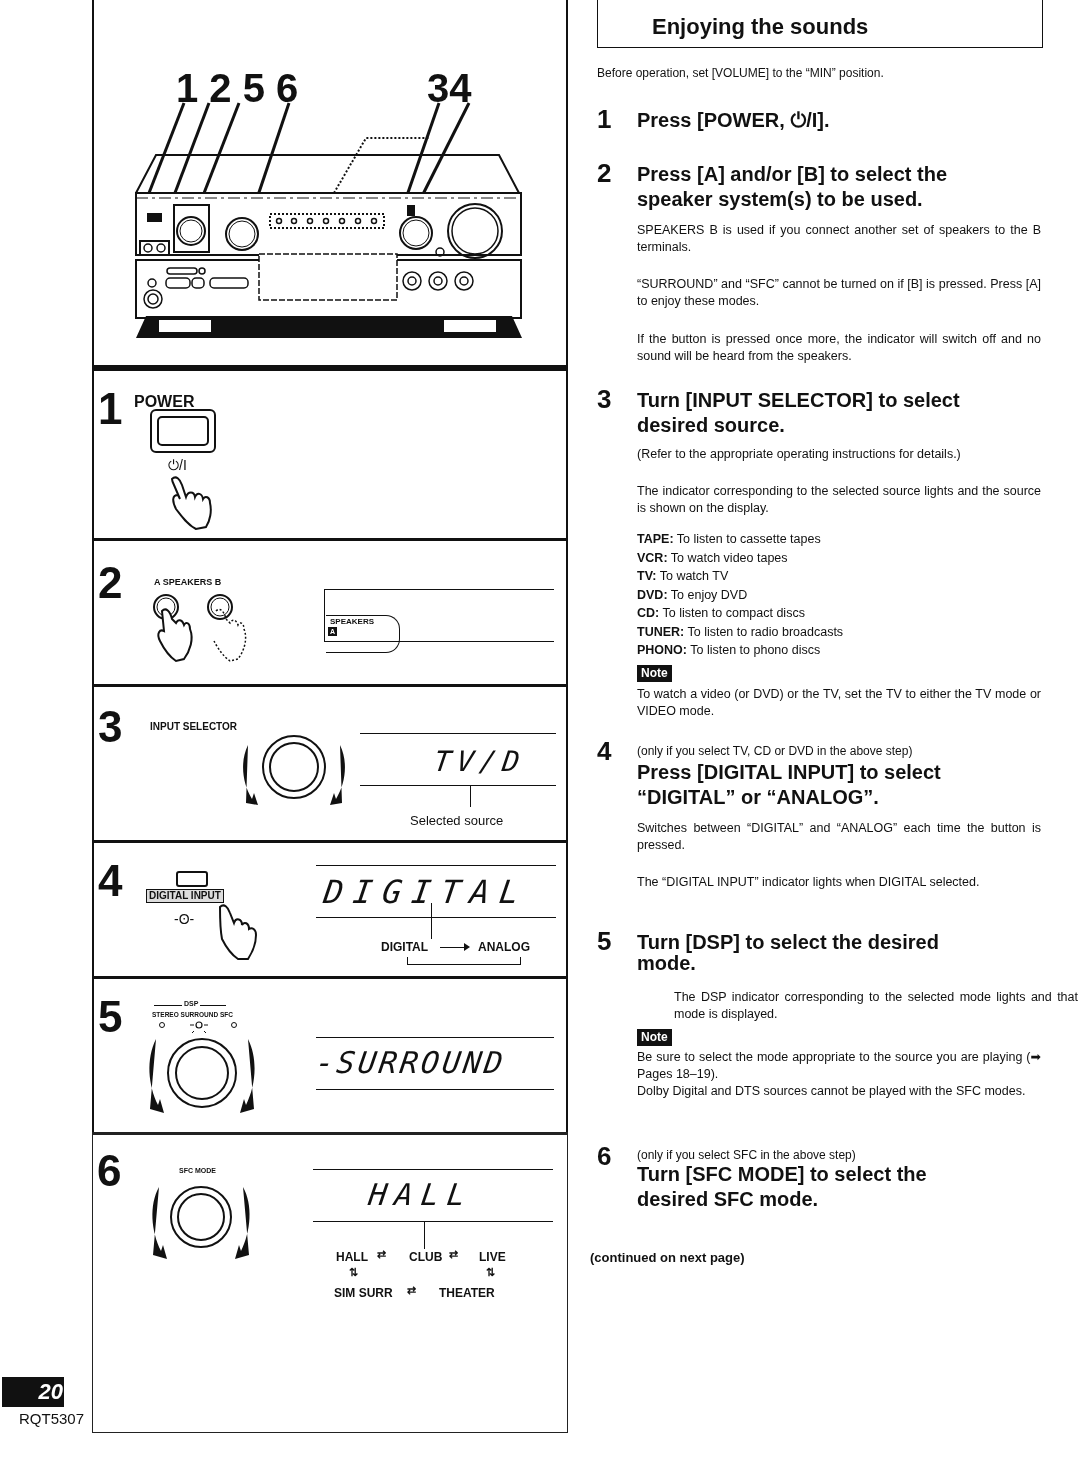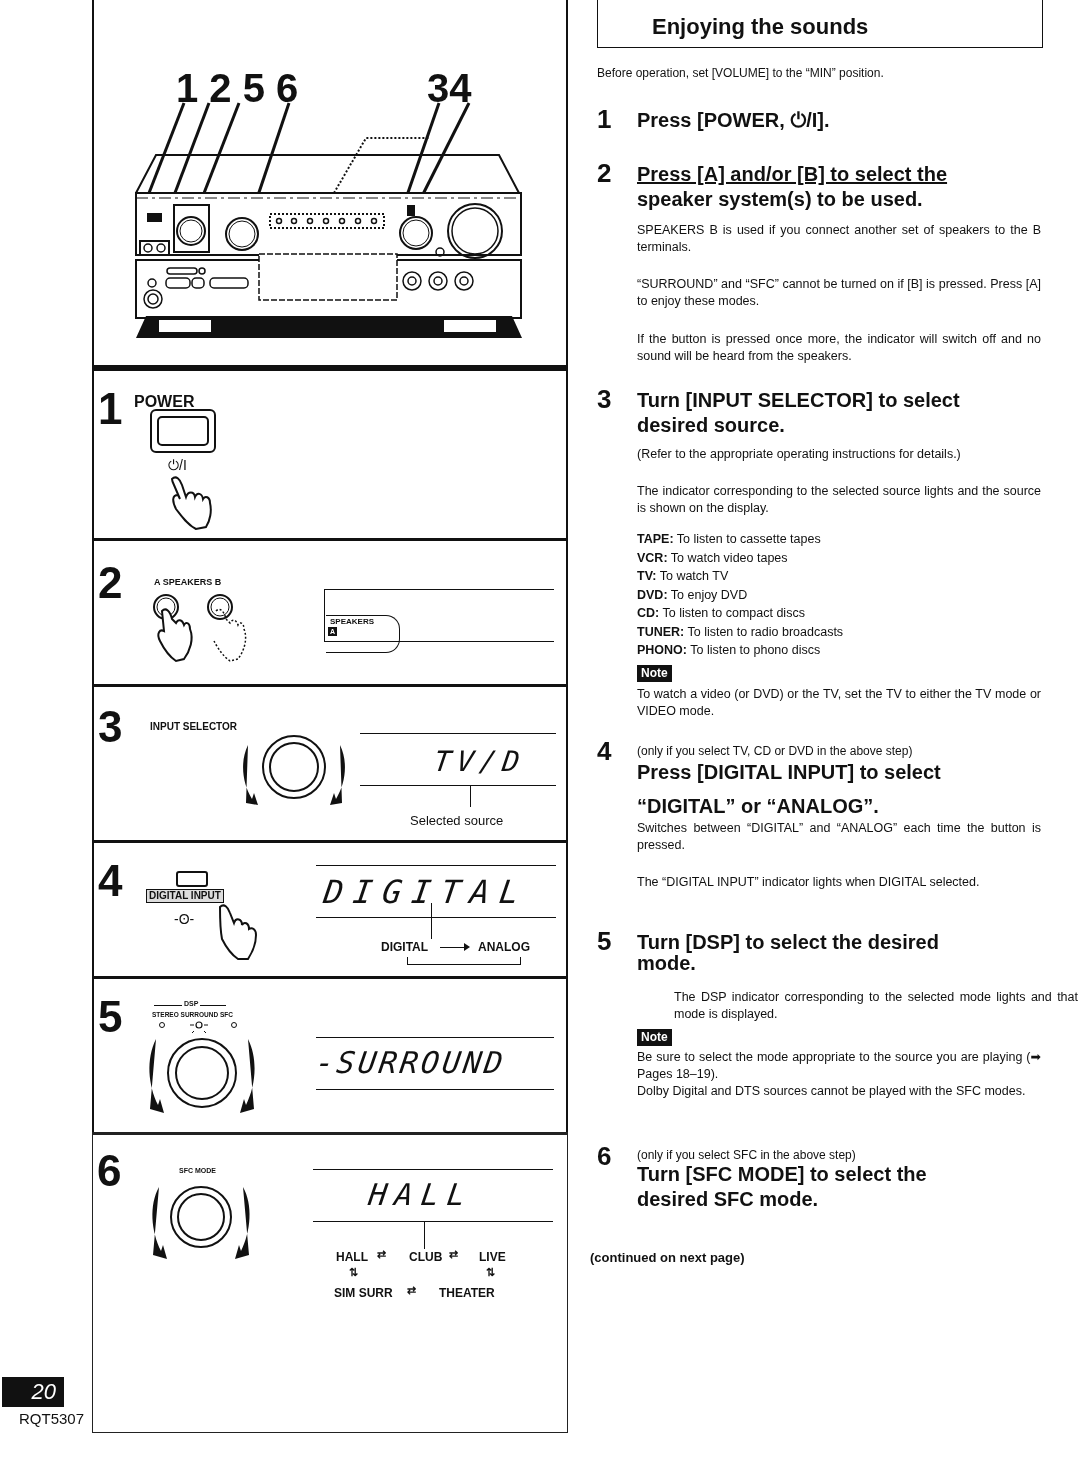--- a/index.html
+++ b/index.html
@@ -26,21 +26,21 @@
   .callout { position: absolute; font-weight: bold; font-size: 40px; line-height: 1; top: 70px; }
 
   
   .lcd-line { position: absolute; height: 1px; background: #111; }
   .seg { position: absolute; font-family: "DejaVu Sans Mono", monospace; font-style: italic; font-weight: normal; color: #111; letter-spacing: 6px; transform: skewX(-8deg); }
 
   .mode-label { position: absolute; font-weight: bold; font-size: 12px; white-space: nowrap; }
   .caption { position: absolute; font-size: 13px; white-space: nowrap; }
 
   
-  .page-tab { position: absolute; left: 2px; top: 1377px; width: 62px; height: 30px; background: #111; color: #fff; font-weight: normal; font-style: italic; font-size: 22px; text-align: right; padding-right: 8px; line-height: 30px; }
+  .page-tab { position: absolute; left: 2px; top: 1377px; width: 62px; height: 30px; background: #111; color: #fff; font-weight: bold; font-style: italic; font-size: 22px; text-align: right; padding-right: 1px; line-height: 30px; }
   .doc-code { position: absolute; left: 19px; top: 1410px; font-size: 15px; }
 
   
   .title-box { position: absolute; left: 597px; top: -2px; width: 446px; height: 50px; border: 1px solid #111; border-top: none; }
   .title-box h1 { position: absolute; left: 54px; top: 16px; font-size: 22px; font-weight: bold; white-space: nowrap; }
   .intro { position: absolute; left: 597px; top: 66px; font-size: 12px; white-space: nowrap; }
 
   .rstep { position: absolute; left: 597px; width: 446px; }
   .rstep .num { position: absolute; left: 0; top: 0; font-size: 26px; font-weight: bold; line-height: 1; }
   .rstep .pre { position: absolute; left: 40px; font-size: 12px; white-space: nowrap; }
@@ -271,21 +271,21 @@
 </div>
 <div class="intro">Before operation, set [VOLUME] to the “MIN” position.</div>
 
 <div class="rstep" style="top:106px;">
   <div class="num">1</div>
   <h2 style="top:2px;">Press  [POWER, ⏻/I].</h2>
 </div>
 
 <div class="rstep" style="top:160px;">
   <div class="num">2</div>
-  <h2 style="top:2px;text-decoration:underline;">Press [A] and/or [B] to select the</h2>
+  <h2 style="top:2px;">Press [A] and/or [B] to select the</h2>
   <h2 style="top:27px;">speaker system(s) to be used.</h2>
   <p class="body-text" style="top:62px;">SPEAKERS B is used if you connect another set of speakers to the B terminals.</p>
   <p class="body-text" style="top:116px;">“SURROUND” and “SFC” cannot be turned on if [B] is pressed. Press [A] to enjoy these modes.</p>
   <p class="body-text" style="top:171px;">If the button is pressed once more, the indicator will switch off and no sound will be heard from the speakers.</p>
 </div>
 
 <div class="rstep" style="top:386px;">
   <div class="num">3</div>
   <h2 style="top:2px;">Turn [INPUT SELECTOR] to select</h2>
   <h2 style="top:27px;">desired source.</h2>
@@ -301,21 +301,21 @@
     <div><b>PHONO:</b><span> To listen to phono discs</span></div>
   </div>
   <div class="note-badge" style="top:279px;">Note</div>
   <p class="body-text" style="top:300px;">To watch a video (or DVD) or the TV, set the TV to either the TV mode or VIDEO mode.</p>
 </div>
 
 <div class="rstep" style="top:738px;">
   <div class="num">4</div>
   <div class="pre" style="top:6px;">(only if you select TV, CD or DVD in the above step)</div>
   <h2 style="top:22px;">Press [DIGITAL INPUT] to select</h2>
-  <h2 style="top:56px;">“DIGITAL” or “ANALOG”.</h2>
+  <h2 style="top:47px;">“DIGITAL” or “ANALOG”.</h2>
   <p class="body-text" style="top:82px;">Switches between “DIGITAL” and “ANALOG” each time the button is pressed.</p>
   <p class="body-text" style="top:136px;">The “DIGITAL INPUT” indicator lights when DIGITAL selected.</p>
 </div>
 
 <div class="rstep" style="top:928px;">
   <div class="num">5</div>
   <h2 style="top:2px;">Turn [DSP] to select the desired</h2>
   <h2 style="top:23px;text-align:center;">mode.</h2>
   <p class="body-text" style="top:61px;margin-left:37px;">The DSP indicator corresponding to the selected mode lights and that mode is displayed.</p>
   <div class="note-badge" style="top:101px;">Note</div>

